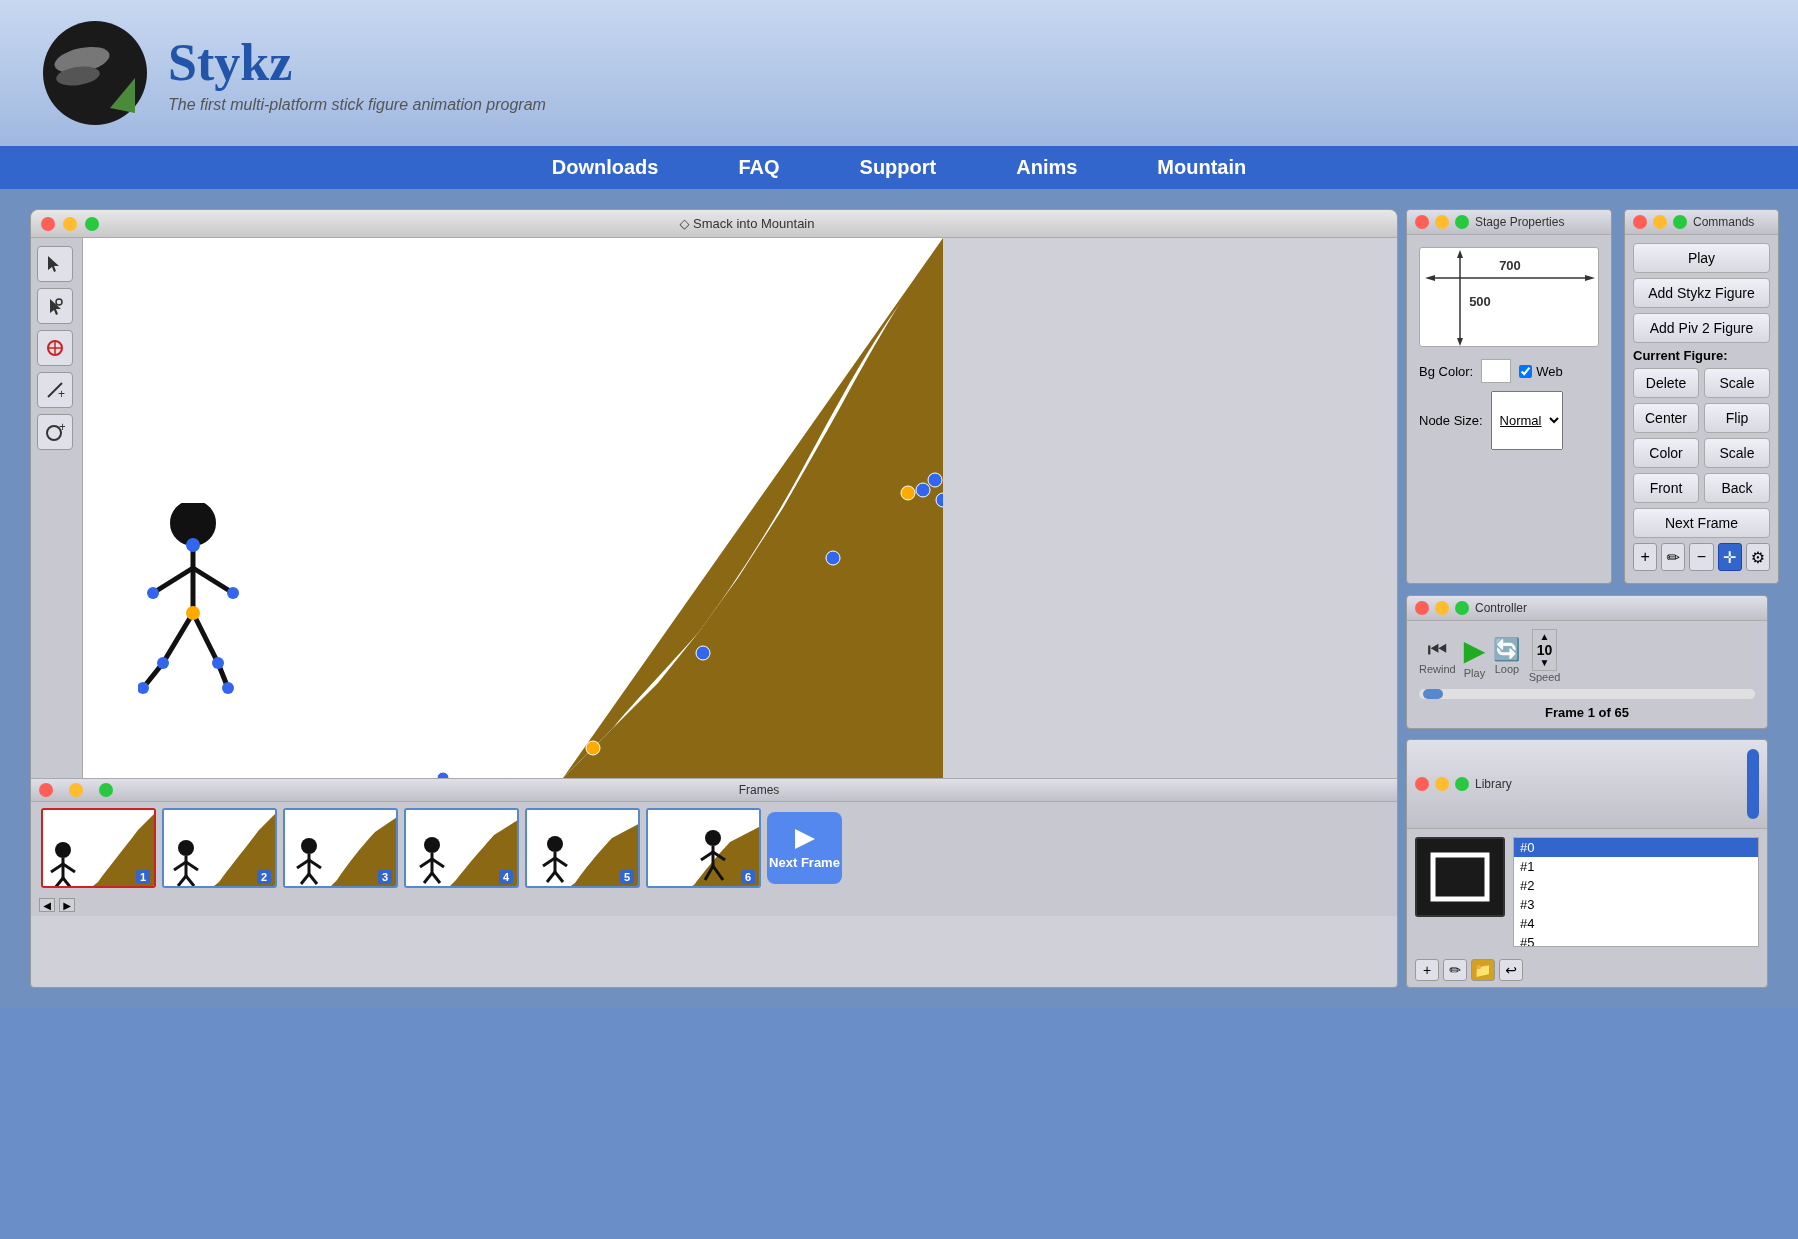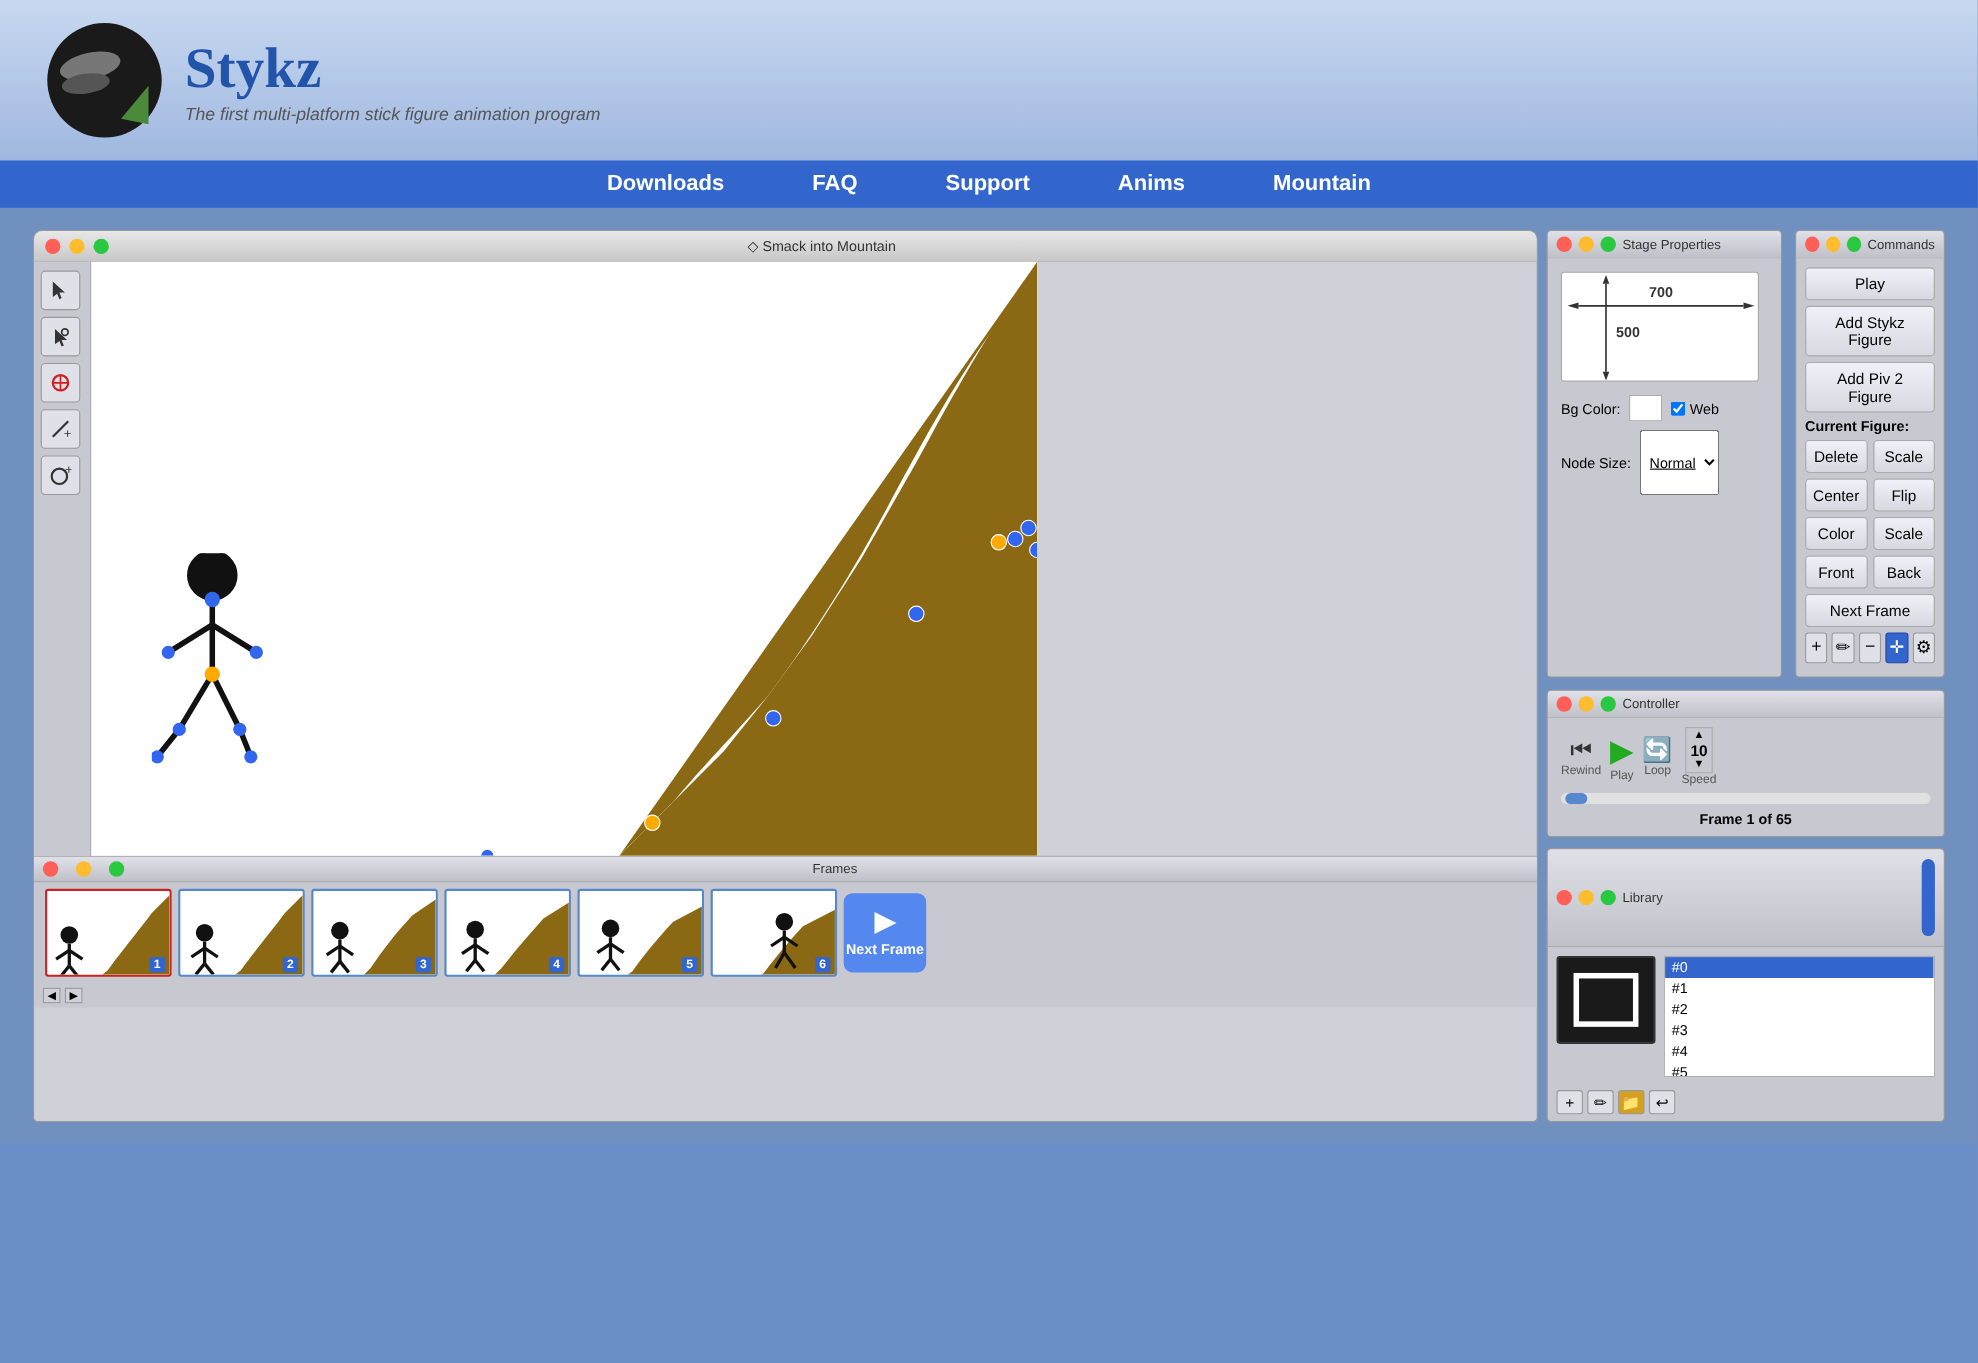--- a/index.html
+++ b/index.html
@@ -769,21 +769,21 @@
             <span>Node Size:</span>
             <select>
               <option>Normal</option>
               <option>Small</option>
               <option>Large</option>
             </select>
           </div>
         </div>
       </div>
 
-      <div id="commands-panel" style="width:136px; flex-shrink:0;">
+      <div id="commands-panel" style="width:155px; flex-shrink:0;">
         <div id="commands-titlebar">
           <span class="traffic-light tl-red"></span>
           <span class="traffic-light tl-yellow"></span>
           <span class="traffic-light tl-green"></span>
           <span id="commands-title">Commands</span>
         </div>
         <div id="commands-content">
           <button class="cmd-btn">Play</button>
           <button class="cmd-btn">Add Stykz Figure</button>
           <button class="cmd-btn">Add Piv 2 Figure</button>

